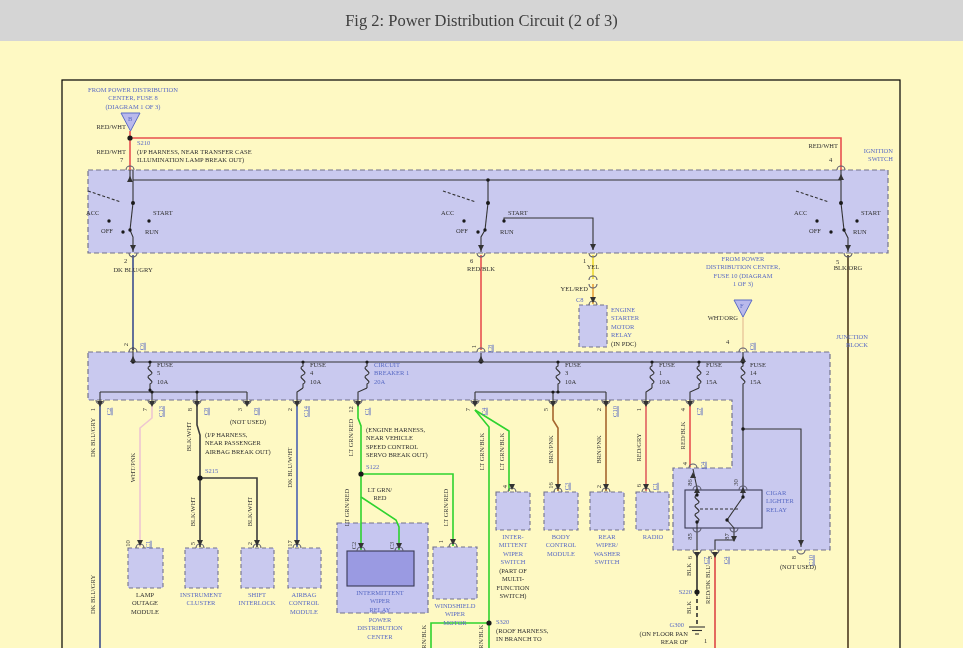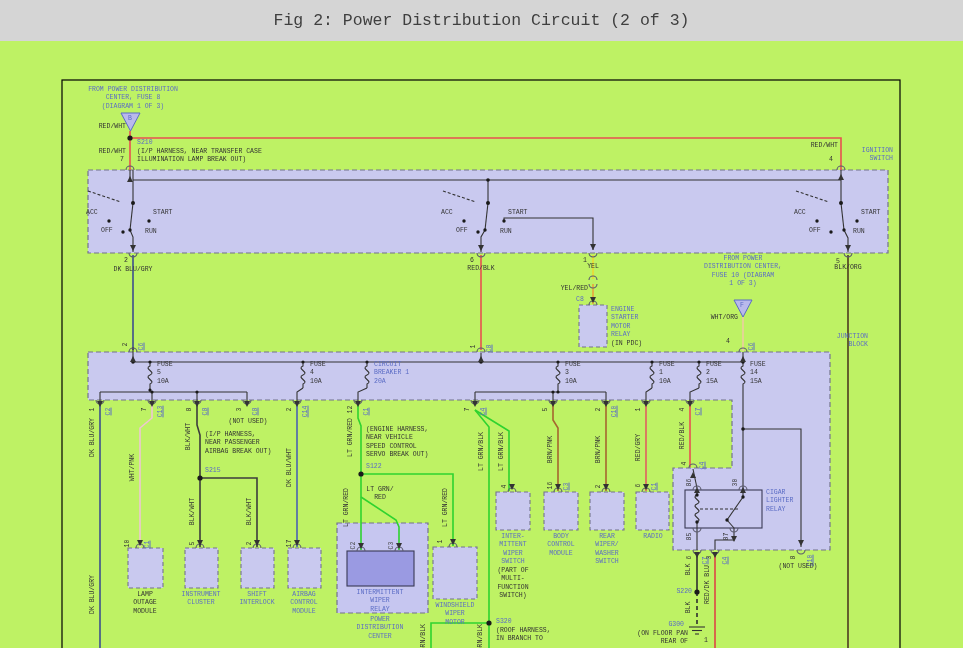--- a/index.html
+++ b/index.html
@@ -1,17 +1,17 @@
 <!DOCTYPE html>
 <html><head>
 <meta charset="utf-8">
 <style>
   html,body{margin:0;padding:0;background:#fff;}
-  #stage{position:relative;width:963px;height:648px;overflow:hidden;background:#bef264;
-         font-family:Liberation Mono, monospace;}
+  #stage{position:relative;width:963px;height:648px;overflow:hidden;background:#fef9c3;
+         font-family:Liberation Serif, serif;}
   #titlebar{position:absolute;left:0;top:0;width:963px;height:41px;background:#d5d5d5;
             display:flex;align-items:center;justify-content:center;}
   #titlebar .t{font-size:16.5px;color:#3f3f3f;}
   #diag{position:absolute;left:0;top:0;width:963px;height:648px;}
   svg{position:absolute;left:0;top:0;}
   .lb{position:absolute;font-size:6.5px;line-height:1.28;color:#333;white-space:pre-line;}
   .b{color:#5b6cc5;}
   .c{text-align:center;}
   .r{text-align:right;}
   .vw,.vp,.vc{position:absolute;font-size:6.5px;line-height:1;display:flex;align-items:center;

